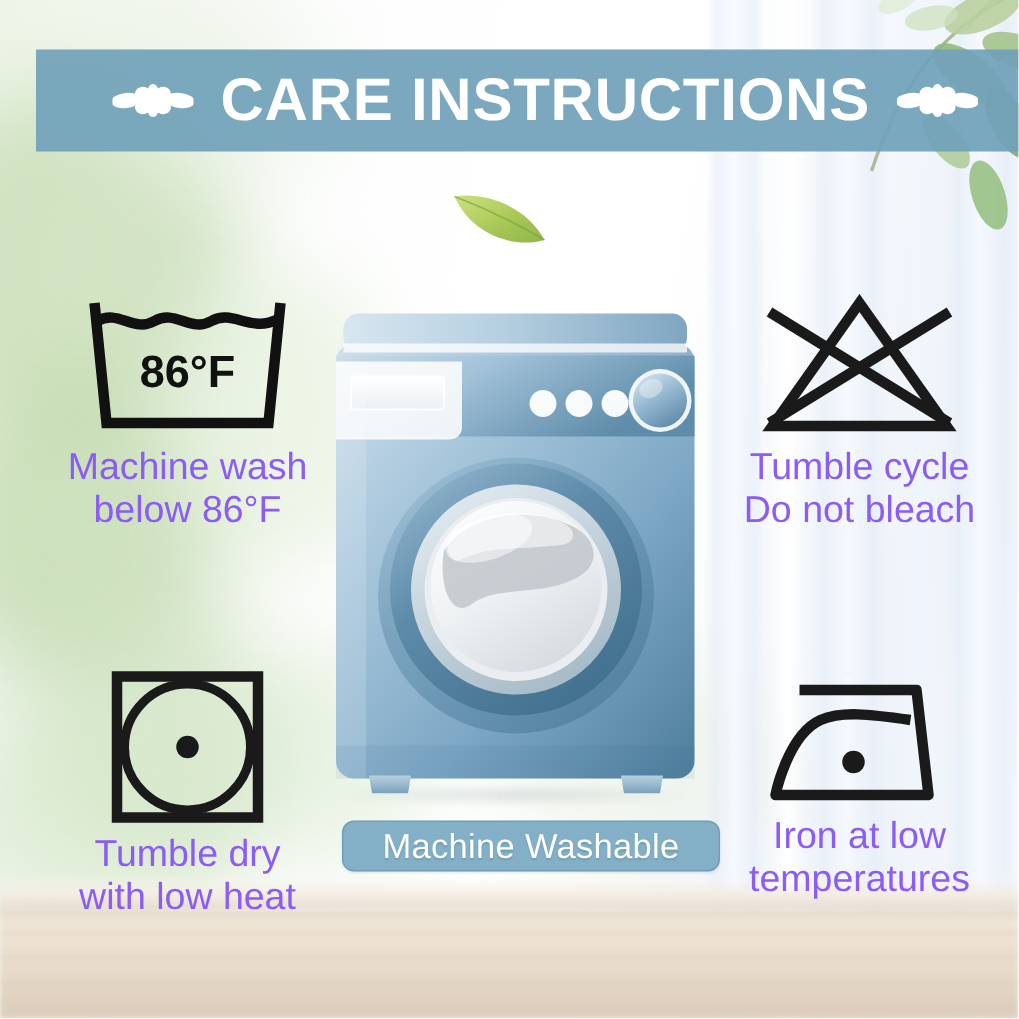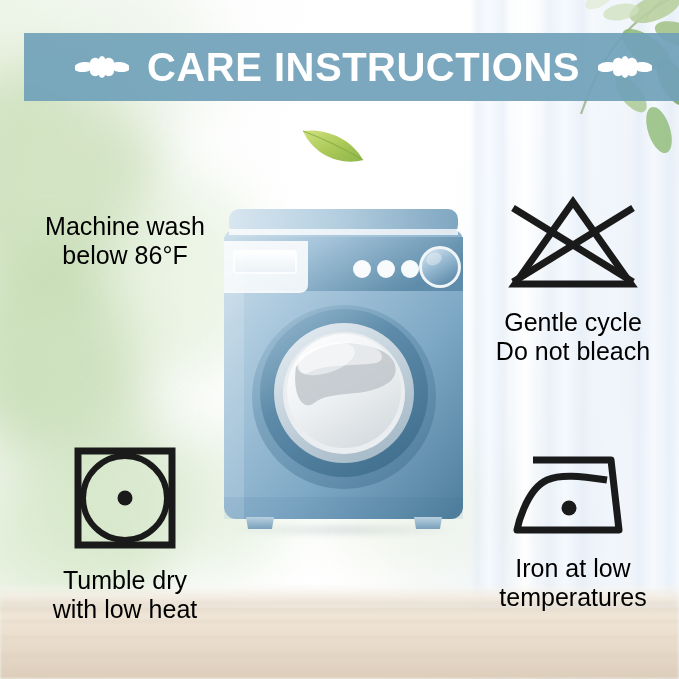--- a/index.html
+++ b/index.html
@@ -101,22 +101,22 @@
     font-weight: bold;
     letter-spacing: 0.5px;
     white-space: nowrap;
   }
   .fleur { width: 54px; height: 44px; flex: none; }
 
   
   .cell { position: absolute; text-align: center; }
   .cell .glyph { display: flex; align-items: center; justify-content: center; }
   .cell .caption {
-    font-size: 25px; line-height: 1.14; color: #000000;
-    white-space: pre-line; margin-top: 16px;
+    font-size: 25px; line-height: 1.14; color: #8b5cf6;
+    white-space: pre-line; margin-top: 5px;
   }
 
   .cell-wash    { left: 10px;  top: 196px; width: 230px; }
   .cell-bleach  { left: 468px; top: 196px; width: 210px; }
   .cell-dry     { left: 10px;  top: 446px; width: 230px; }
   .cell-iron    { left: 468px; top: 446px; width: 210px; }
 
   
   .machine { position: absolute; left: 222px; top: 207px; width: 243px; height: 322px; }
 
@@ -209,33 +209,40 @@
                C14 26 15 30 19 31 C23 32 27 28 27 22 Z" fill="#ffffff"></path>
       <path d="M27 22 C27 16 31 12 35 13 C39 14 40 18 38 20 C42 18 46 20 46 22 C46 24 42 26 38 24
                C40 26 39 30 35 31 C31 32 27 28 27 22 Z" fill="#ffffff"></path>
       <ellipse cx="9" cy="22" rx="10" ry="5" fill="#ffffff" transform="rotate(-6 9 22)"></ellipse>
       <ellipse cx="45" cy="22" rx="10" ry="5" fill="#ffffff" transform="rotate(6 45 22)"></ellipse>
       <ellipse cx="27" cy="22" rx="5" ry="11" fill="#ffffff"></ellipse>
     </svg>
   </div>
 
   <div class="cell cell-wash">
+    <div class="glyph">
+      <svg width="140" height="96" viewBox="0 0 140 96">
+        <path d="M8 6 L16 86 L124 86 L132 6" fill="none" stroke="#111111" stroke-width="7" stroke-linejoin="miter"></path>
+        <path d="M10 18 C24 10 34 26 48 18 C62 10 72 26 86 18 C100 10 112 26 130 17" fill="none" stroke="#111111" stroke-width="7" stroke-linecap="round"></path>
+        <text x="70" y="62" text-anchor="middle" font-family="Liberation Sans, sans-serif" font-size="30" font-weight="bold" fill="#111111">86°F</text>
+      </svg>
+    </div>
     <div class="caption">Machine wash
 below 86°F</div>
   </div>
 
   <div class="cell cell-bleach">
     <div class="glyph">
       <svg width="140" height="96" viewBox="0 0 140 96">
         <path d="M70 6 L128 88 L12 88 Z" fill="none" stroke="#1a1a1a" stroke-width="7" stroke-linejoin="miter"></path>
         <line x1="10" y1="12" x2="130" y2="86" stroke="#1a1a1a" stroke-width="7" stroke-linecap="butt"></line>
         <line x1="130" y1="12" x2="10" y2="86" stroke="#1a1a1a" stroke-width="7" stroke-linecap="butt"></line>
       </svg>
     </div>
-    <div class="caption">Gentle cycle
+    <div class="caption">Tumble cycle
 Do not bleach</div>
   </div>
 
   <div class="cell cell-iron">
     <div class="glyph">
       <svg width="140" height="92" viewBox="0 0 140 92">
         <path d="M30 14 L108 14 L116 84 L14 84 C14 84 22 44 44 34 C58 28 76 30 104 34" fill="none" stroke="#1a1a1a" stroke-width="7" stroke-linejoin="round" stroke-linecap="butt"></path>
         <circle cx="66" cy="62" r="7.5" fill="#1a1a1a"></circle>
       </svg>
     </div>
@@ -337,14 +344,17 @@
     <rect x="2" y="290" width="239" height="22" fill="#3f6f8f" opacity="0.10"></rect>
 
     <path d="M24 310 L52 310 L50 322 L26 322 Z" fill="url(#footGrad)"></path>
     <path d="M192 310 L220 310 L218 322 L194 322 Z" fill="url(#footGrad)"></path>
   </svg>
 
   <div style="position:absolute; left:224px; top:524px; width:238px; height:12px;
               background:radial-gradient(ellipse at center, rgba(120,140,155,0.28) 0%, rgba(255,255,255,0) 72%);
               filter:blur(3px);"></div>
 
+  <div class="badge">
+    <span class="badge-label">Machine Washable</span>
+  </div>
 
 </div>
 
 </body></html>

